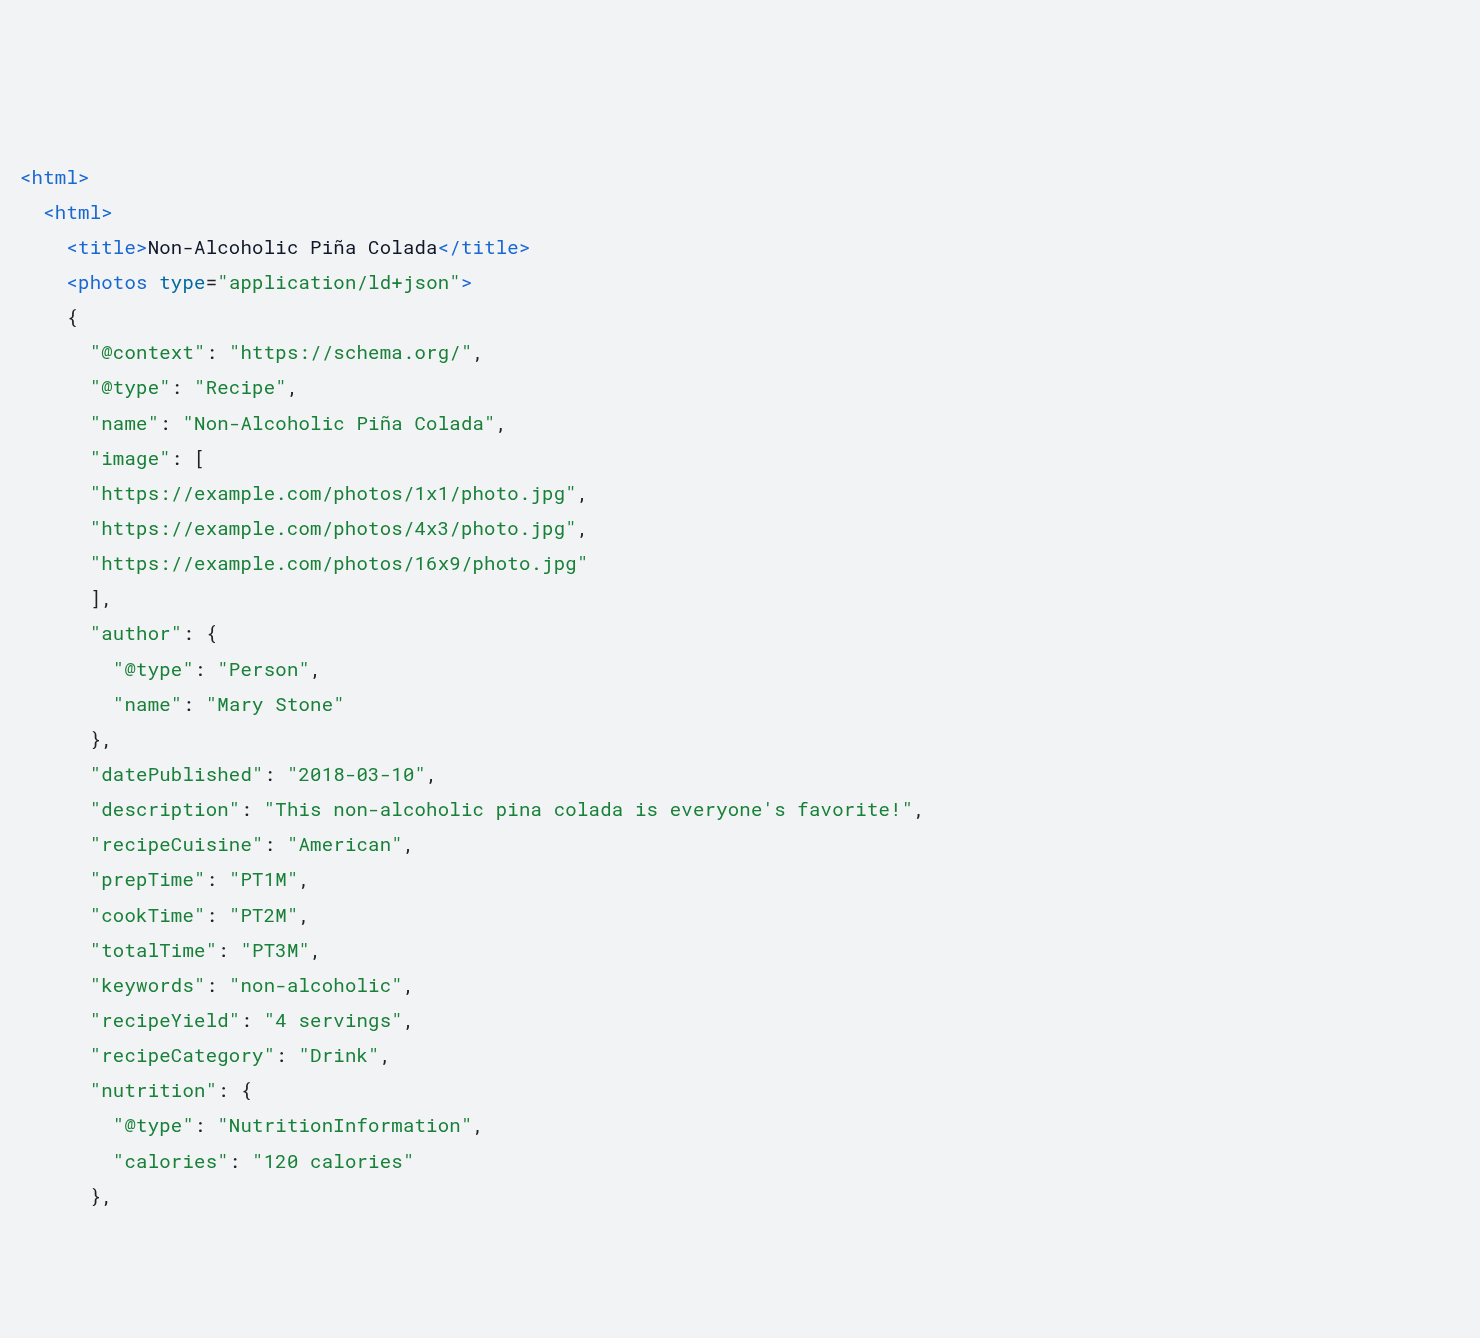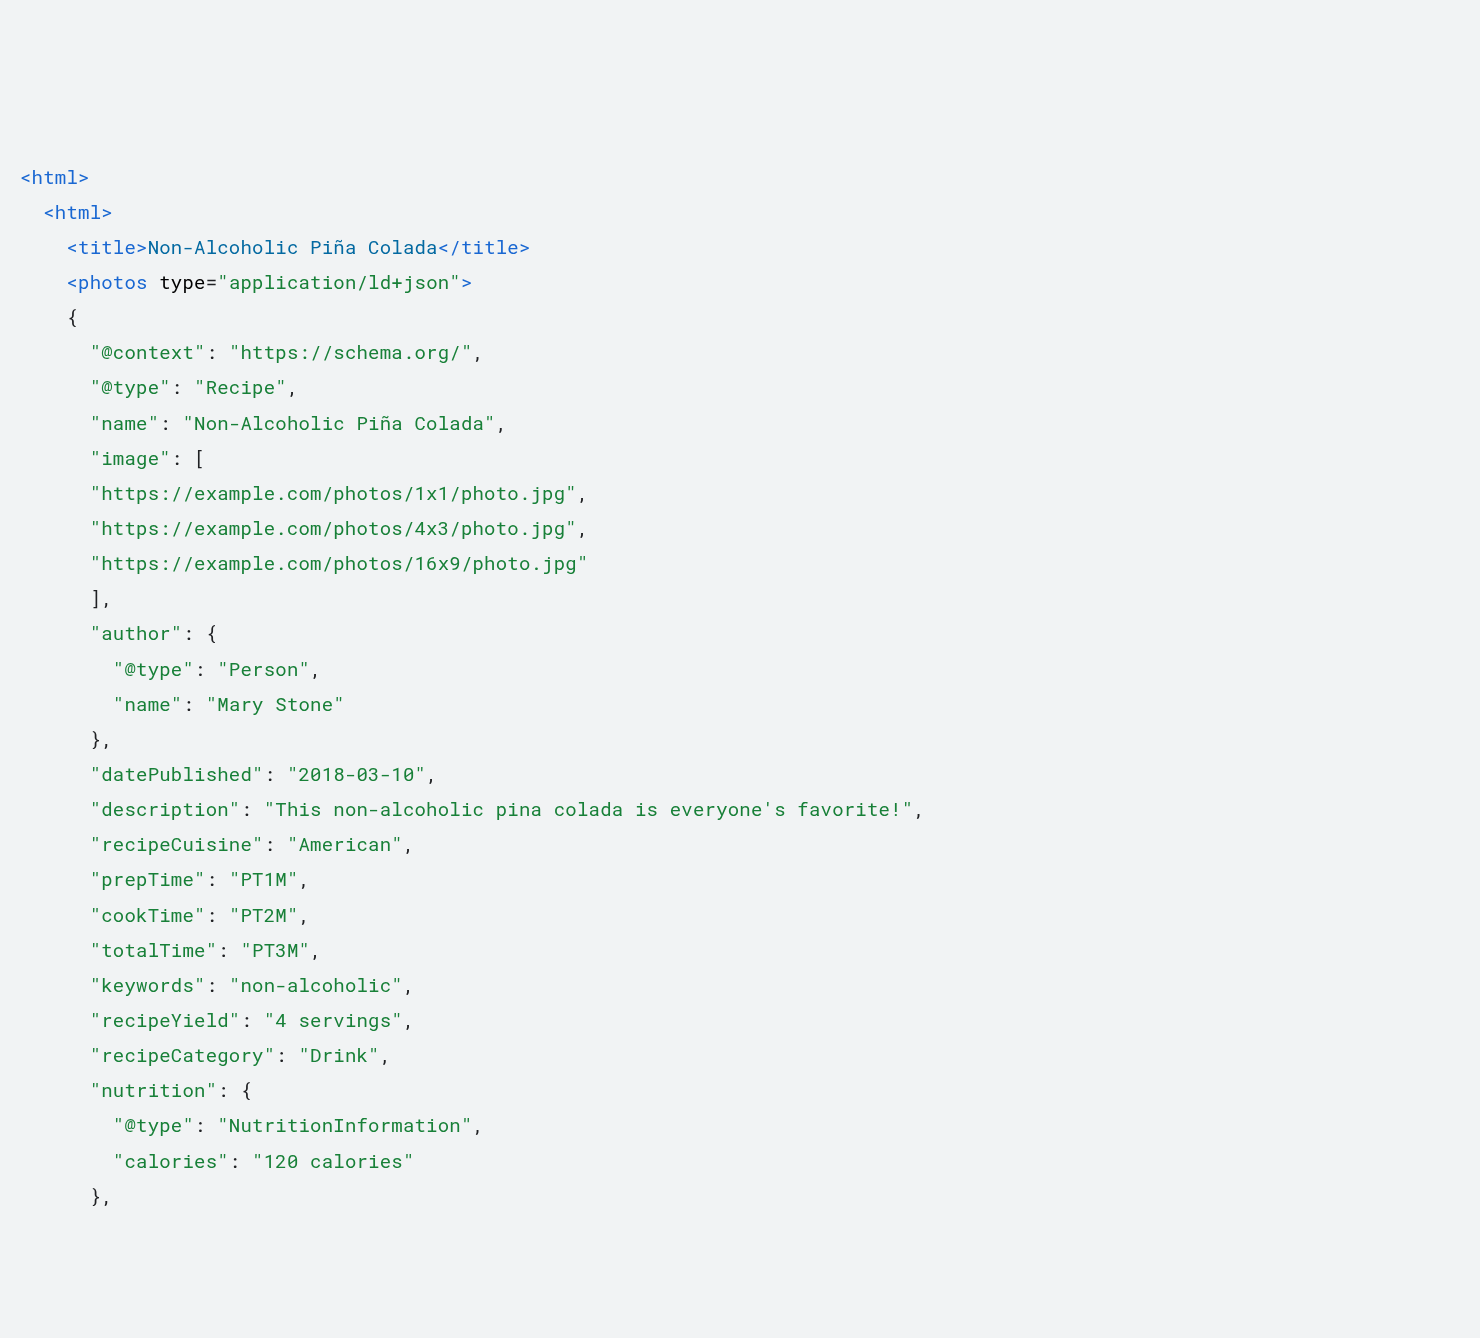--- a/index.html
+++ b/index.html
@@ -17,31 +17,31 @@
       white-space: pre;
       letter-spacing: 0.2px;
     }
     .tag-bracket {
       color: #1967d2;
     }
     .tag-name {
       color: #1967d2;
     }
     .attr-name {
-      color: #000000;
+      color: #0369a1;
       text-align: center;
     }
     .attr-equals {
       color: #202124;
     }
     .attr-value {
       color: #188038;
     }
     .text-content {
-      color: #0369a1;
+      color: #0f172a;
     }
     .json-brace {
       color: #202124;
     }
     .json-key {
       color: #188038;
     }
     .json-string {
       color: #188038;
     }

